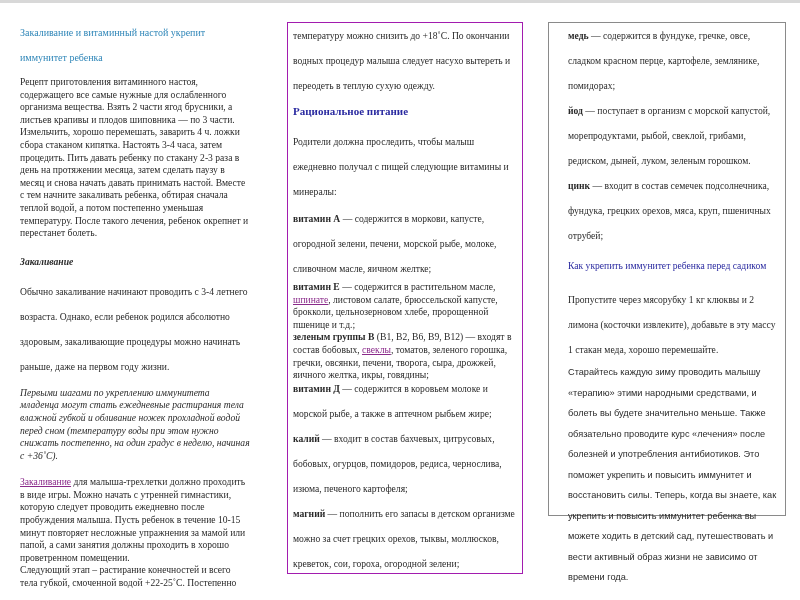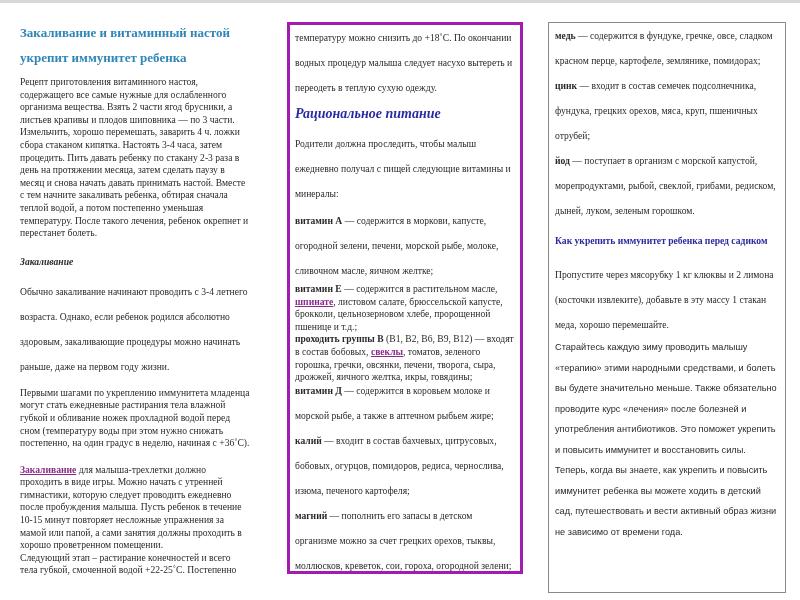--- a/index.html
+++ b/index.html
@@ -3,61 +3,61 @@
 <meta charset="utf-8">
 <style>
   html, body { margin:0; padding:0; }
   body {
     width:800px; height:600px; overflow:hidden; background:#ffffff;
     font-family:"Liberation Serif", serif; color:#2a2a2a; position:relative;
   }
   .topline { position:absolute; left:0; top:0; width:800px; height:3px; background:#d8d8d8; }
   .col { position:absolute; box-sizing:border-box; }
   #col1 { left:20px; top:20px; width:230px; }
-  #col2 { left:287px; top:22px; width:236px; height:552px; border:3px solid #a21caf; padding:4px 5px 0 5px; }
-  #col3 { left:548px; top:22px; width:238px; height:571px; border:1px solid #8a8a8a; padding:4px 5px 0 6px; }
+  #col2 { left:287px; top:22px; width:236px; height:552px; border:1px solid #a21caf; padding:4px 5px 0 5px; }
+  #col3 { left:548px; top:22px; width:238px; height:494px; border:1px solid #8a8a8a; padding:4px 5px 0 19px; }
   p { margin:0; font-size:9.6px; }
-  .h-main { color:#2f86b8; font-weight:bold; font-size:13px; line-height:25px; margin-bottom:6px; }
-  .h-blue { color:#2a2aa0; font-weight:bold; font-style:italic; font-size:14px; line-height:15px; }
-  .h-navy { color:#2a2aa0; font-weight:bold; font-size:9.6px; }
+  .h-main { color:#2f86b8; font-weight:normal; font-size:10px; line-height:25px; margin-bottom:6px; }
+  .h-blue { color:#2a2aa0; font-weight:bold; font-size:11px; line-height:15px; }
+  .h-navy { color:#2a2aa0; font-weight:normal; font-size:9.6px; }
   .dense { line-height:12.6px; }
   .loose { line-height:25px; }
   .italic-h { font-style:italic; font-weight:bold; line-height:15px; }
-  .link { color:#8a2a8a; text-decoration:underline;font-weight:bold; }
+  .link { color:#8a2a8a; text-decoration:underline; }
   .b { font-weight:bold; }
   .sans { font-family:"Liberation Sans", sans-serif; font-size:9.2px; line-height:20.5px; color:#2a2a2a; }
 </style>
 </head>
 <body>
 
 <div class="topline"></div>
 
 <div class="col" id="col1">
   <p class="h-main">Закаливание и витаминный настой укрепит иммунитет ребенка</p>
   <p class="dense" style="margin-bottom:14px;">Рецепт приготовления витаминного настоя, содержащего все самые нужные для ослабленного организма вещества. Взять 2 части ягод брусники, а листьев крапивы и плодов шиповника — по 3 части. Измельчить, хорошо перемешать, заварить 4 ч. ложки сбора стаканом кипятка. Настоять 3-4 часа, затем процедить. Пить давать ребенку по стакану 2-3 раза в день на протяжении месяца, затем сделать паузу в месяц и снова начать давать принимать настой. Вместе с тем начните закаливать ребенка, обтирая сначала теплой водой, а потом постепенно уменьшая температуру. После такого лечения, ребенок окрепнет и перестанет болеть.</p>
   <p class="italic-h" style="margin-bottom:10px;">Закаливание</p>
   <p class="loose" style="margin-bottom:8px;">Обычно закаливание начинают проводить с 3-4 летнего возраста. Однако, если ребенок родился абсолютно здоровым, закаливающие процедуры можно начинать раньше, даже на первом году жизни.</p>
-  <p class="dense" style="margin-bottom:14px;">Первыми шагами по укреплению иммунитета младенца могут стать ежедневные растирания тела влажной губкой и обливание ножек прохладной водой перед сном (температуру воды при этом нужно снижать постепенно, на один градус в неделю, начиная с +36˚С).</p>
+  <p class="dense" style="margin-bottom:14px;font-style:italic;">Первыми шагами по укреплению иммунитета младенца могут стать ежедневные растирания тела влажной губкой и обливание ножек прохладной водой перед сном (температуру воды при этом нужно снижать постепенно, на один градус в неделю, начиная с +36˚С).</p>
   <p class="dense"><a class="link">Закаливание</a><span> для малыша-трехлетки должно проходить в виде игры. Можно начать с утренней гимнастики, которую следует проводить ежедневно после пробуждения малыша. Пусть ребенок в течение 10-15 минут повторяет несложные упражнения за мамой или папой, а сами занятия должны проходить в хорошо проветренном помещении.</span></p>
   <p class="dense" style="">Следующий этап – растирание конечностей и всего</p>
   <p class="dense">тела губкой, смоченной водой +22-25˚С. Постепенно</p>
 </div>
 
 <div class="col" id="col2">
   <p class="loose" style="margin-top:-4px;">температуру можно снизить до +18˚С. По окончании водных процедур малыша следует насухо вытереть и переодеть в теплую сухую одежду.</p>
   <p class="h-blue" style="margin:6px 0 10px;">Рациональное питание</p>
   <p class="loose" style="margin-bottom:2px;">Родители должна проследить, чтобы малыш ежедневно получал с пищей следующие витамины и минералы:</p>
   <p class="loose"><span class="b">витамин А</span><span> — содержится в моркови, капусте, огородной зелени, печени, морской рыбе, молоке, сливочном масле, яичном желтке;</span></p>
   <p class="dense"><span class="b">витамин Е</span><span> — содержится в растительном масле, </span><a class="link">шпинате</a><span>, листовом салате, брюссельской капусте, брокколи, цельнозерновом хлебе, пророщенной пшенице и т.д.;</span></p>
-  <p class="dense"><span class="b">проходить группы В</span><span> (В1, В2, В6, В9, В12) — входят в состав бобовых, </span><a class="link">свеклы</a><span>, томатов, зеленого горошка, гречки, овсянки, печени, творога, сыра, дрожжей, яичного желтка, икры, говядины;</span></p>
+  <p class="dense"><span class="b">зеленым группы В</span><span> (В1, В2, В6, В9, В12) — входят в состав бобовых, </span><a class="link">свеклы</a><span>, томатов, зеленого горошка, гречки, овсянки, печени, творога, сыра, дрожжей, яичного желтка, икры, говядины;</span></p>
   <p class="loose" style="margin-top:-6px;"><span class="b">витамин Д</span><span> — содержится в коровьем молоке и морской рыбе, а также в аптечном рыбьем жире;</span></p>
   <p class="loose"><span class="b">калий</span><span> — входит в состав бахчевых, цитрусовых, бобовых, огурцов, помидоров, редиса, чернослива, изюма, печеного картофеля;</span></p>
   <p class="loose"><span class="b">магний</span><span> — пополнить его запасы в детском организме можно за счет грецких орехов, тыквы, моллюсков, креветок, сои, гороха, огородной зелени;</span></p>
 </div>
 
 <div class="col" id="col3">
   <p class="loose" style="margin-top:-4px;"><span class="b">медь</span><span> — содержится в фундуке, гречке, овсе, сладком красном перце, картофеле, землянике, помидорах;</span></p>
+  <p class="loose"><span class="b">йод</span><span> — поступает в организм с морской капустой, морепродуктами, рыбой, свеклой, грибами, редиском, дыней, луком, зеленым горошком.</span></p>
   <p class="loose"><span class="b">цинк</span><span> — входит в состав семечек подсолнечника, фундука, грецких орехов, мяса, круп, пшеничных отрубей;</span></p>
-  <p class="loose"><span class="b">йод</span><span> — поступает в организм с морской капустой, морепродуктами, рыбой, свеклой, грибами, редиском, дыней, луком, зеленым горошком.</span></p>
   <p class="h-navy" style="margin:12px 0 16px;">Как укрепить иммунитет ребенка перед садиком</p>
   <p class="loose" style="margin-bottom:0;">Пропустите через мясорубку 1 кг клюквы и 2 лимона (косточки извлеките), добавьте в эту массу 1 стакан меда, хорошо перемешайте.</p>
   <p class="sans">Старайтесь каждую зиму проводить малышу «терапию» этими народными средствами, и болеть вы будете значительно меньше. Также обязательно проводите курс «лечения» после болезней и употребления антибиотиков. Это поможет укрепить и повысить иммунитет и восстановить силы. Теперь, когда вы знаете, как укрепить и повысить иммунитет ребенка вы можете ходить в детский сад, путешествовать и вести активный образ жизни не зависимо от времени года.</p>
 </div>
 
 </body></html>

